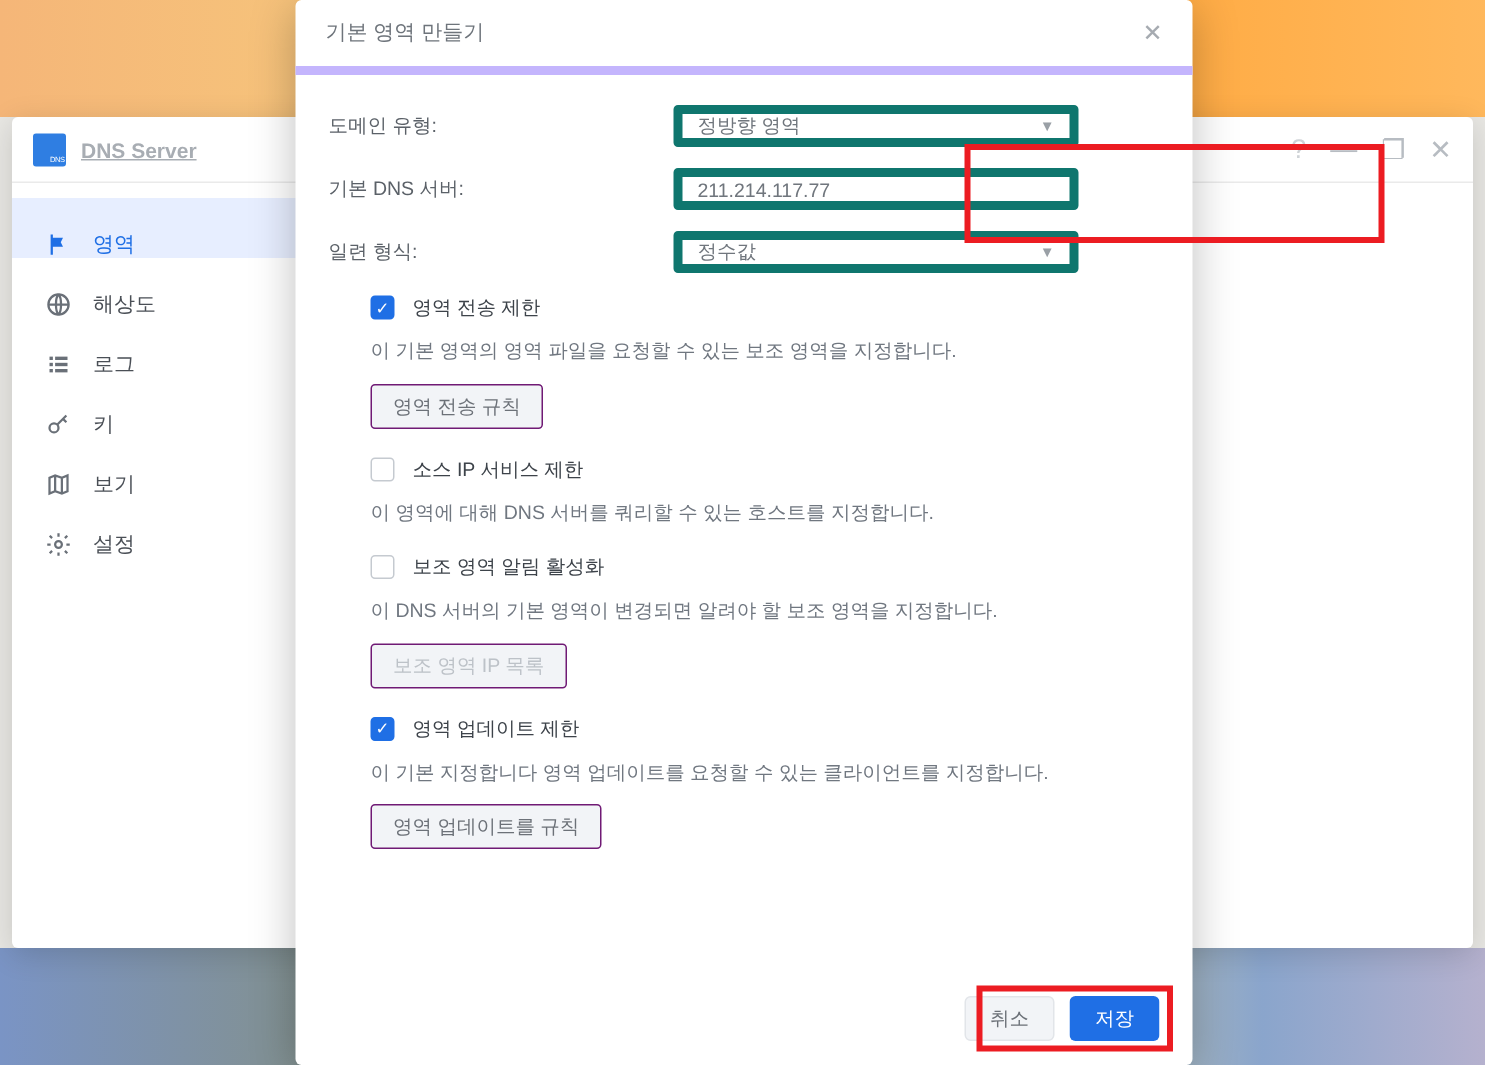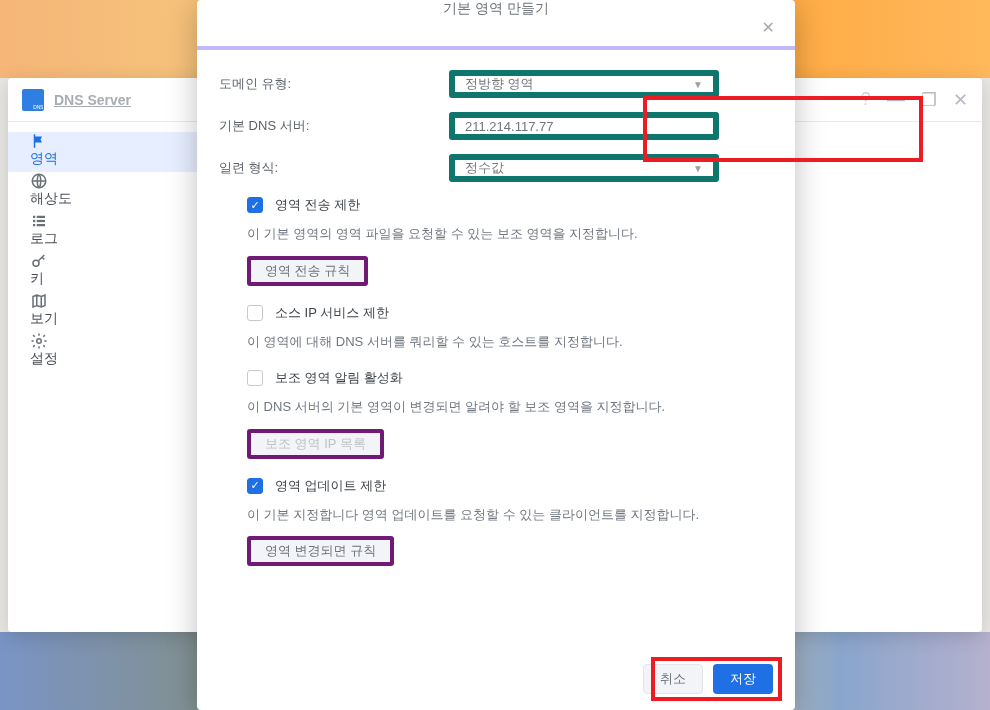--- a/index.html
+++ b/index.html
@@ -13,50 +13,50 @@
     
     .app { position:absolute; top:78px; left:8px; right:8px; bottom:78px; background:#fff; border-radius:4px; box-shadow:0 4px 20px rgba(0,0,0,.15); }
     .app-header { height:44px; display:flex; align-items:center; padding:0 14px; border-bottom:1px solid #eaeaea; }
     .app-logo { width:22px; height:22px; background:#2f7ee2; border-radius:2px; position:relative; }
     .app-logo::before { content:"DNS"; position:absolute; bottom:1px; right:1px; font-size:5px; color:#fff; letter-spacing:-.3px; }
     .app-title { margin-left:10px; color:#a8adb3; font-size:14px; font-weight:600;text-decoration:underline; }
     .app-winbtns { margin-left:auto; display:flex; align-items:center; gap:16px; color:#b7bcc2; font-size:18px; }
     .app-winbtns span { cursor:pointer; }
 
     .sidebar { position:absolute; top:44px; left:0; bottom:0; width:196px; padding-top:10px; }
-    .side-item { display:flex; align-items:flex-start; height:40px; padding-left:22px; color:#4a4f56; font-size:14px; cursor:pointer;flex-direction:column; }
+    .side-item { display:flex; align-items:flex-end; height:40px; padding-left:22px; color:#4a4f56; font-size:14px; cursor:pointer; }
     .side-item .icon { width:18px; height:18px; margin-right:14px; color:#6a7078; }
     .side-item.active { background:#e7eeff; color:#1f6fe5; }
     .side-item.active .icon { color:#1f6fe5; }
 
     
     .help-float { position:absolute; top:95px; right:110px; color:#cfd3d7; font-size:18px; }
 
     
     .modal-mask { position:absolute; inset:0; }
     .modal { position:absolute; top:0; bottom:0; left:197px; width:598px; background:#fff; box-shadow:0 6px 30px rgba(0,0,0,.25); border-radius:4px; display:flex; flex-direction:column; }
-    .m-head { height:50px; display:flex; align-items:center; padding:0 20px; border-bottom:4px solid #c4b5fd;flex-direction:column; }
+    .m-head { height:50px; display:flex; align-items:center; padding:0 20px; border-bottom:6px solid #c4b5fd; }
     .m-title { color:#6e747b; font-size:14px; }
     .m-close { margin-left:auto; color:#a6abb1; font-size:16px; cursor:pointer; }
     .m-body { flex:1; padding:20px 22px 10px; overflow:auto; font-size:13px; color:#3d434a; }
     .m-foot { height:62px; display:flex; align-items:center; justify-content:flex-end; gap:10px; padding:0 22px; }
 
     .row { display:flex; align-items:center; margin-bottom:14px; }
     .lbl { width:230px; color:#5b6168; }
     .sel, .txt { width:270px; height:28px; border:6px solid #0f766e; border-radius:3px; padding:0 10px; font-size:13px; color:#70767d; background:#fff; display:flex; align-items:center; justify-content:space-between; }
     .sel .caret { color:#9aa0a6; font-size:10px; }
     .hl-box { position:absolute; border:4px solid #ec1c22; pointer-events:none; }
 
     .sec { margin-top:6px; margin-bottom:18px; }
     .chk-line { display:flex; align-items:center; gap:12px; margin-bottom:10px;margin-left:28px; }
     .chk { width:16px; height:16px; border:1px solid #c5cad0; border-radius:3px; display:flex; align-items:center; justify-content:center; }
     .chk.on { background:#1f6fe5; border-color:#1f6fe5; }
     .chk.on::after { content:"✓"; color:#fff; font-size:11px; }
     .sec-desc { color:#707780; margin:4px 0 12px 28px; line-height:1.5; }
-    .sub-btn { margin-left:28px; height:30px; padding:0 14px; background:#f2f4f7; border:4px solid #701a75; border-radius:3px; color:#6c7178; font-size:13px; cursor:pointer; }
+    .sub-btn { margin-left:28px; height:30px; padding:0 14px; background:#f2f4f7; border:1px solid #701a75; border-radius:3px; color:#6c7178; font-size:13px; cursor:pointer; }
     .sub-btn.disabled { color:#bdc2c8; cursor:default; }
 
     .btn { height:30px; padding:0 16px; border-radius:4px; font-size:13px; cursor:pointer; border:1px solid transparent; }
     .btn-sec { background:#f2f4f7; border-color:#e2e5e9; color:#6c7178; }
     .btn-pri { background:#1f6fe5; color:#fff; }
   </style>
 </head>
 <body>
 
 <div class="bg">
@@ -190,21 +190,21 @@
         <div class="sec-desc">이 DNS 서버의 기본 영역이 변경되면 알려야 할 보조 영역을 지정합니다.</div>
         <button class="sub-btn disabled">보조 영역 IP 목록</button>
       </div>
 
       <div class="sec">
         <div class="chk-line">
           <div class="chk on"></div>
           <span>영역 업데이트 제한</span>
         </div>
         <div class="sec-desc">이 기본 지정합니다 영역 업데이트를 요청할 수 있는 클라이언트를 지정합니다.</div>
-        <button class="sub-btn">영역 변경되면 규칙</button>
+        <button class="sub-btn">영역 업데이트를 규칙</button>
       </div>
     </div>
 
     <div class="m-foot">
       <button class="btn btn-sec">취소</button>
       <button class="btn btn-pri">저장</button>
     </div>
 
     <div class="hl-box" style="top:96px; left:446px; width:280px; height:66px;"></div>
     <div class="hl-box" style="bottom:9px; right:13px; width:131px; height:44px;"></div>

